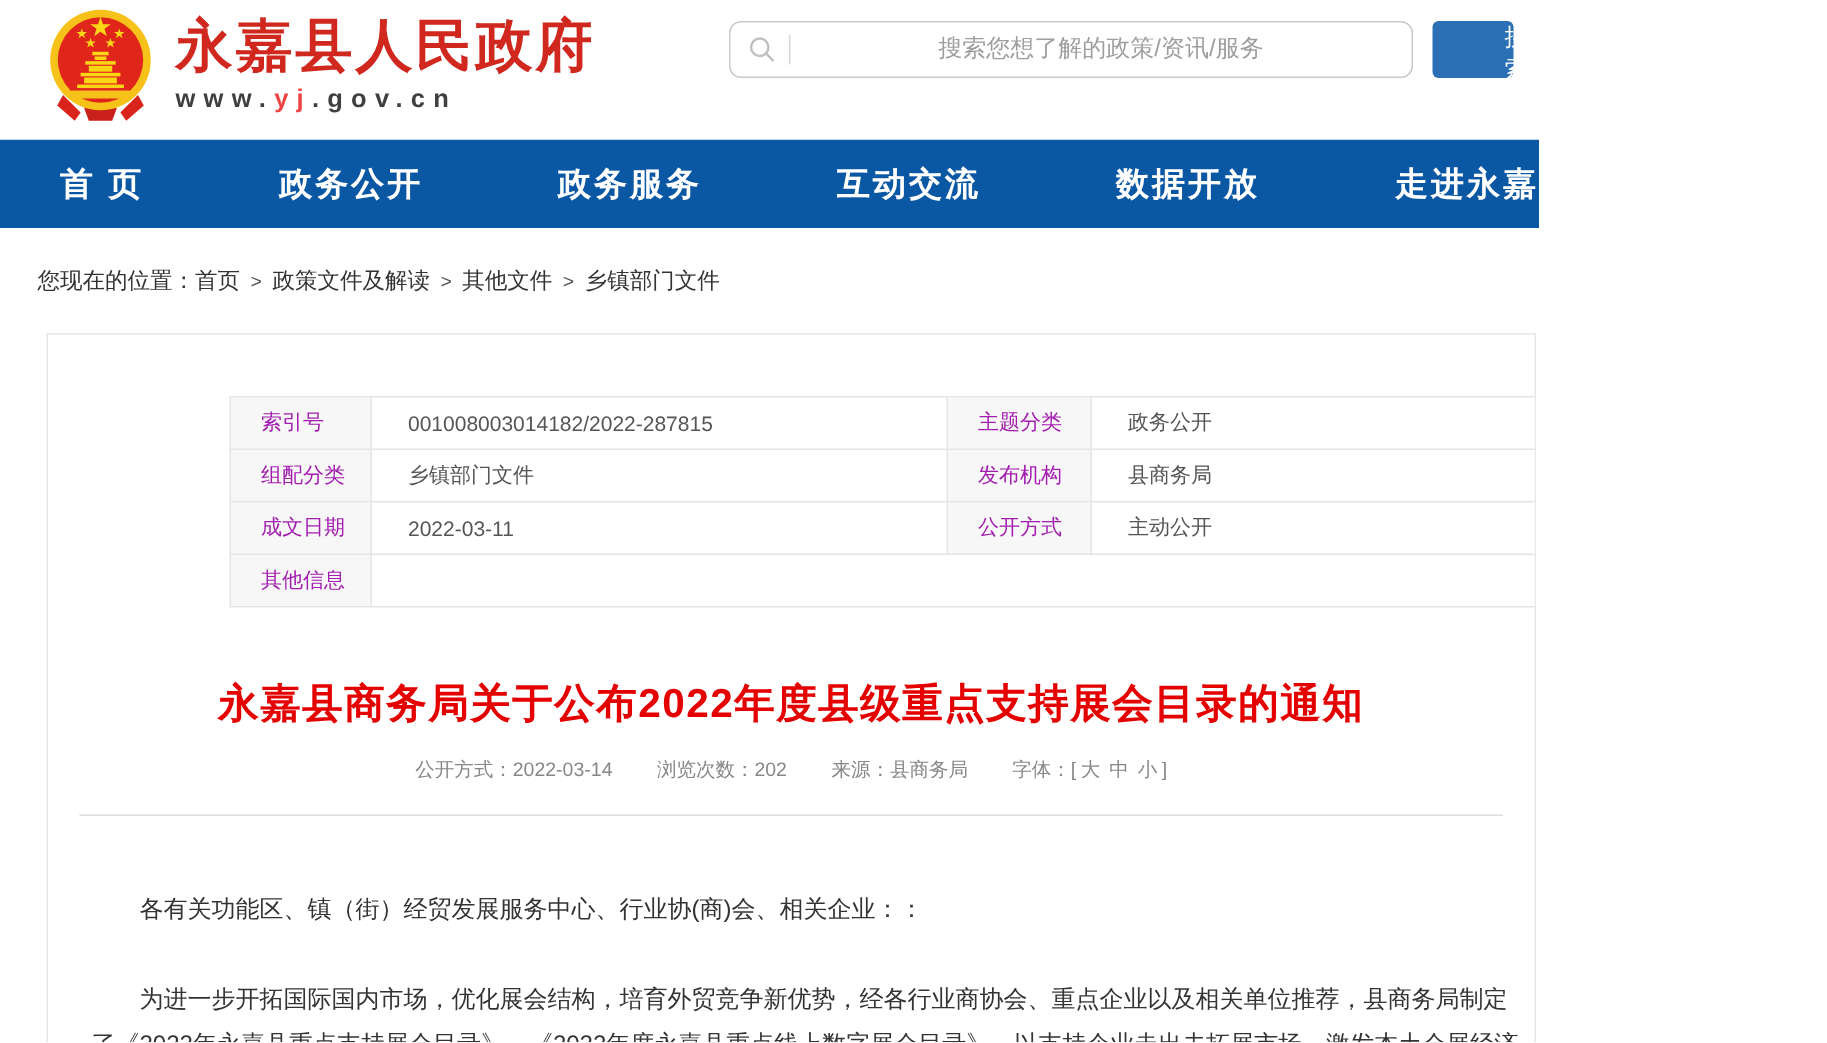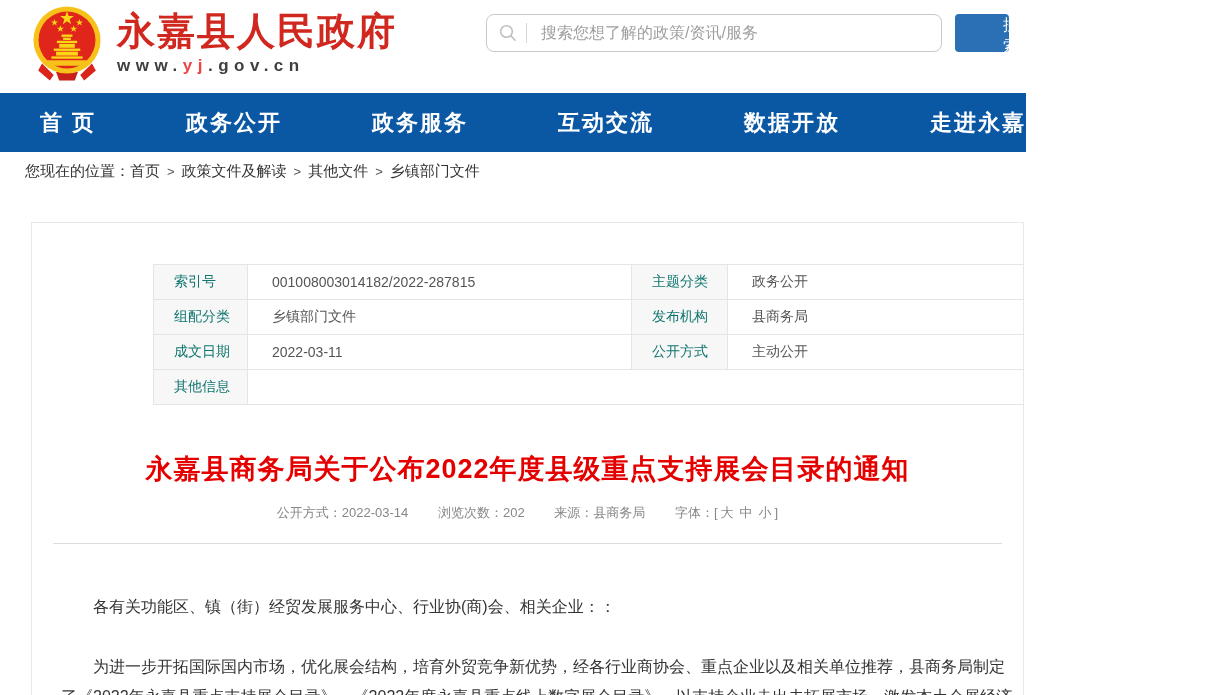--- a/index.html
+++ b/index.html
@@ -13,39 +13,39 @@
   .emblem { width:78px; height:86px; }
   .brand-text { margin-left:11px; padding-top:4px; }
   .site-title { font-size:38px; font-weight:bold; color:#d0281e; letter-spacing:2px; line-height:46px; white-space:nowrap; }
   .site-url { font-size:17px; font-weight:bold; color:#3f3f3f; letter-spacing:5.5px; margin-top:2px; }
   .site-url .hl { color:#ef4444; }
 
   .search-area { position:absolute; top:14px; right:17px; display:flex; }
   .search-box { width:456px; height:38px; border:1px solid #c9c9c9; border-radius:8px; display:flex; align-items:center; padding:0 12px; background:#fff; }
   .search-box .mag { flex:0 0 auto; margin-right:9px; }
   .search-box .vsep { width:1px; height:20px; background:#d5d5d5; margin-right:12px; }
-  .search-box input { flex:1; border:none; outline:none; font-size:16px; color:#333; background:transparent; font-family:inherit; }
+  .search-box input { flex:1; border:none; outline:none; font-size:16px; color:#333; background:transparent; font-family:inherit;text-align:center; }
   .search-box input::placeholder { color:#9e9e9e; }
   .search-btn { margin-left:13px; width:47px; height:38px; background:#2b70b5; color:#fff; font-size:16px; border:none; border-radius:4px; cursor:pointer; font-family:inherit;padding-left:48px; }
 
   
   .main-nav { height:59px; background:#0a57a4; display:flex; align-items:center; justify-content:space-between; padding-left:40px; }
   .nav-item { color:#fff; font-size:22px; font-weight:bold; letter-spacing:2px; cursor:pointer; white-space:nowrap; }
 
   
-  .breadcrumb-bar { height:70px; padding:10px 0 0 25px; font-size:15px; color:#333; }
+  .breadcrumb-bar { height:70px; padding:26px 0 0 25px; font-size:15px; color:#333; }
   .breadcrumb-bar .crumb { color:#333; text-decoration:none; cursor:pointer; }
   .breadcrumb-bar .sep { color:#555; margin:0 7px; font-size:13px; }
 
   
   .panel { margin:0 2px 0 31px; border:1px solid #e8e8e8; border-bottom:none; height:473px; background:#fff; overflow:hidden; }
 
   .info-table { margin:41px 0 0 121px; width:957px; border-collapse:collapse; table-layout:fixed; font-size:14px; color:#555; }
   .info-table td { border:1px solid #e5e5e5; height:35px; padding:0 8px 0 24px; background:#fff; overflow:hidden; white-space:nowrap; }
-  .info-table td.lbl { background:#f7f7f7; padding-left:20px; color:#0f766e; }
+  .info-table td.lbl { background:#f7f7f7; padding-left:20px; color:#a21caf; }
 
   .doc-title { text-align:center; color:#e50000; font-size:27px; font-weight:bold; letter-spacing:1px; margin:46px 20px 0; }
   .doc-meta { text-align:center; color:#878787; font-size:13px; margin-top:17px; }
   .doc-meta .seg { margin:0 13px; white-space:nowrap; }
   .doc-meta .fs { cursor:pointer; margin:0 3px; }
   .doc-divider { border:none; border-top:1px solid #dcdcdc; margin:21px 21px 0; }
 
   .doc-body { padding:48px 10px 0 29px; font-size:16px; color:#333; line-height:30px; }
   .doc-body .salutation { margin:0; text-indent:2em; }
   .doc-body .para { margin:30px 0 0; text-indent:2em; }

